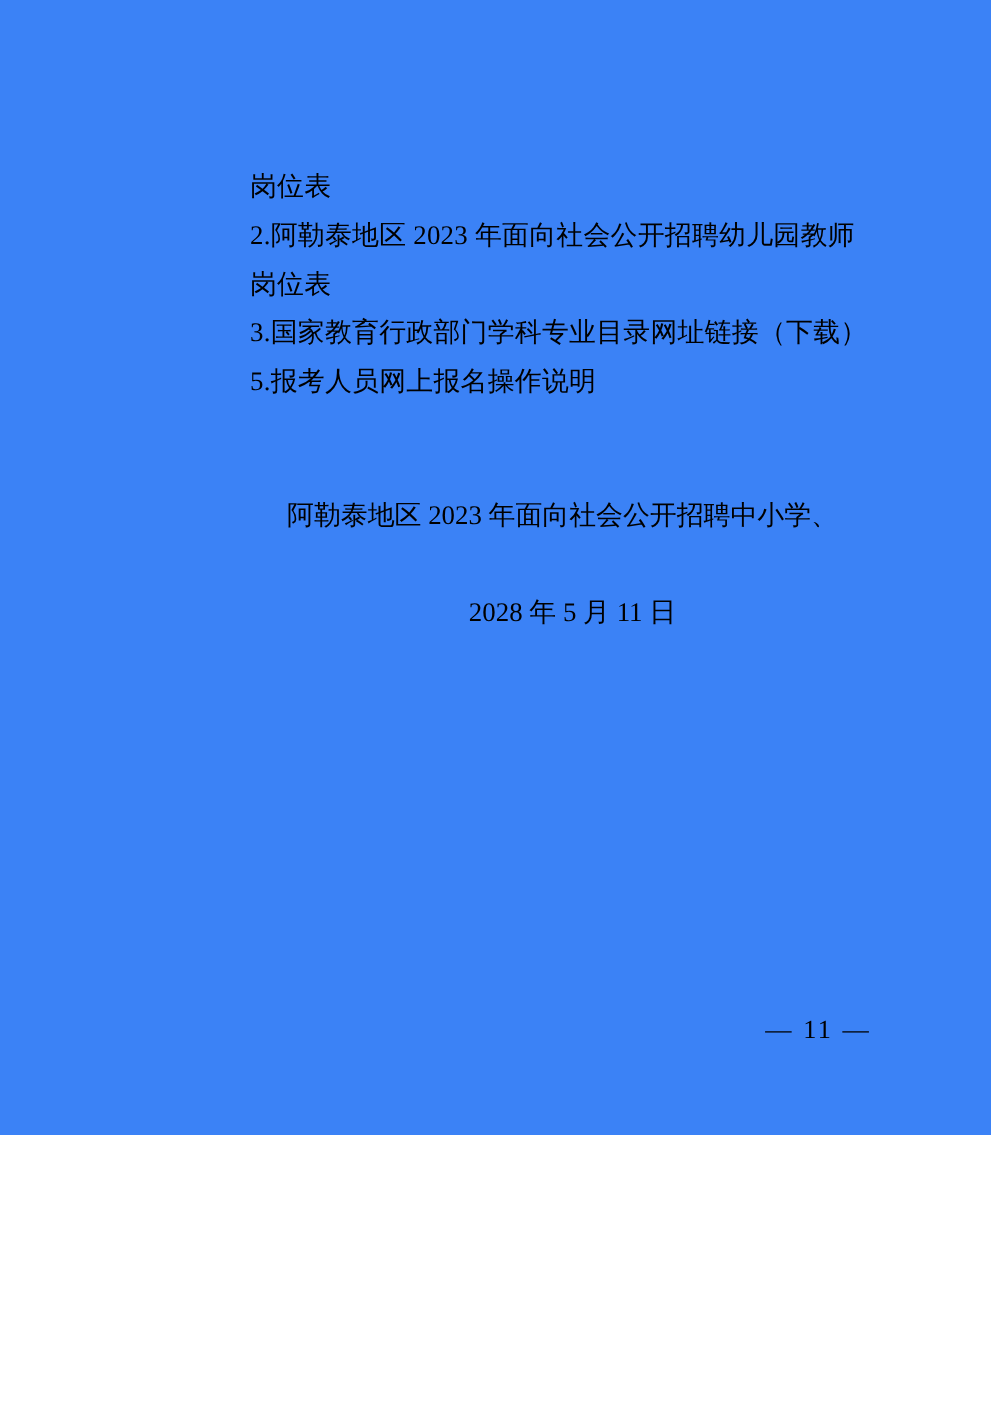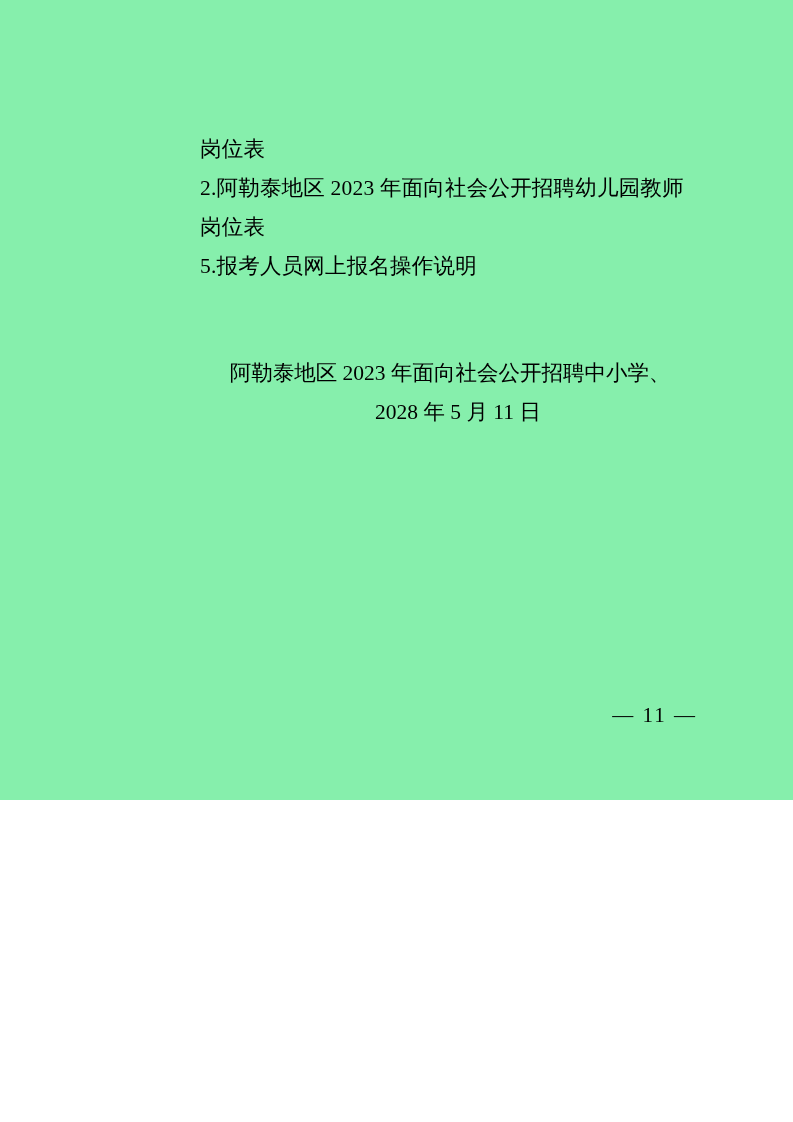--- a/index.html
+++ b/index.html
@@ -4,22 +4,22 @@
 <title>document-page</title>
 <style>
   html, body {
     margin: 0;
     padding: 0;
     background: #ffffff;
   }
   .page {
     position: relative;
     width: 793px;
-    height: 800px;
-    background: #86efac;
+    height: 908px;
+    background: #3b82f6;
     margin: 0 auto;
     overflow: hidden;
     font-family: "Liberation Serif", "DejaVu Serif", serif;
     color: #000000;
   }
   .doc-body {
     position: absolute;
     left: 200px;
     top: 130px;
     width: 510px;
@@ -33,20 +33,21 @@
     white-space: nowrap;
   }
   .signature-block {
     margin-top: 68px;
     font-size: 21.5px;
     line-height: 39px;
   }
   .signature-block .sig-line {
     text-align: center;
     white-space: nowrap;
+    margin-top: 39px;
   }
   .sig-line-1 {
     padding-right: 10px;
   }
   .sig-line-2 {
     padding-right: 6px;
   }
   .sig-date {
     padding-left: 6px;
   }
@@ -64,20 +65,21 @@
 <body>
 
 <div class="page">
 
   <div class="doc-body">
 
     <div class="attach-list">
       <div class="line">岗位表</div>
       <div class="line">2.阿勒泰地区 2023 年面向社会公开招聘幼儿园教师</div>
       <div class="line">岗位表</div>
+      <div class="line">3.国家教育行政部门学科专业目录网址链接（下载）</div>
       <div class="line">5.报考人员网上报名操作说明</div>
     </div>
 
     <div class="signature-block">
       <div class="sig-line sig-line-1">阿勒泰地区 2023 年面向社会公开招聘中小学、</div>
       <div class="sig-line sig-date">2028 年 5 月 11 日</div>
     </div>
 
   </div>
 

